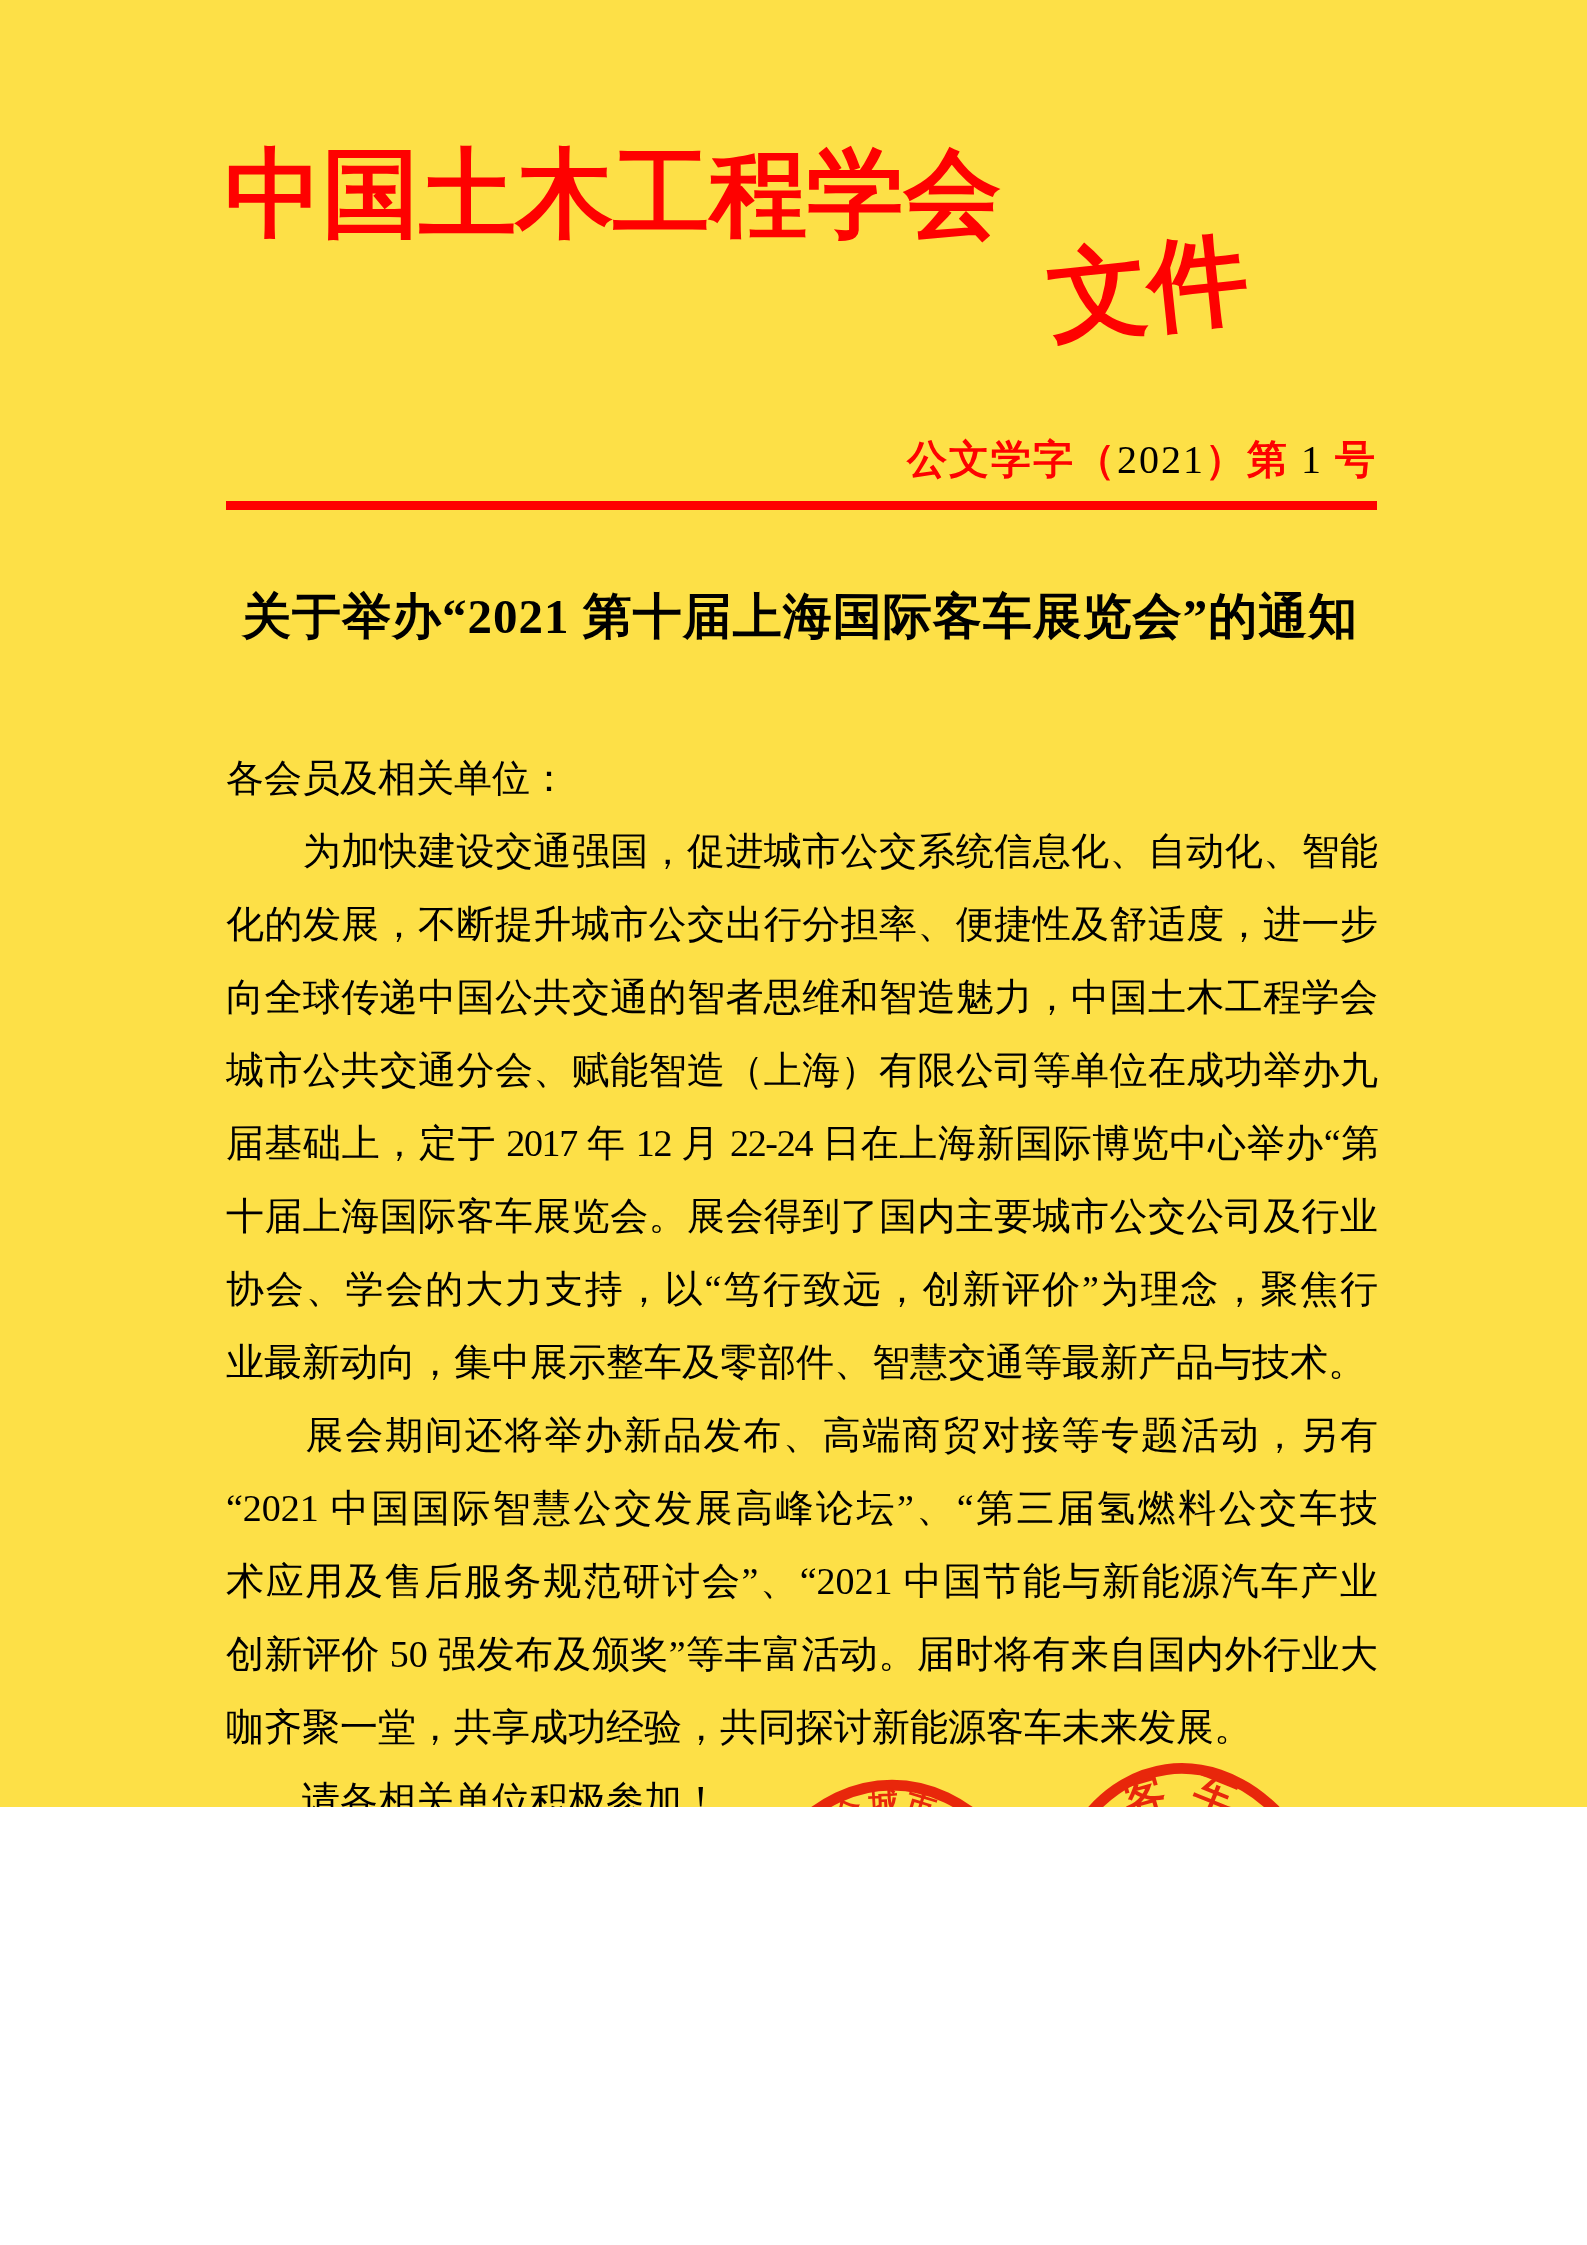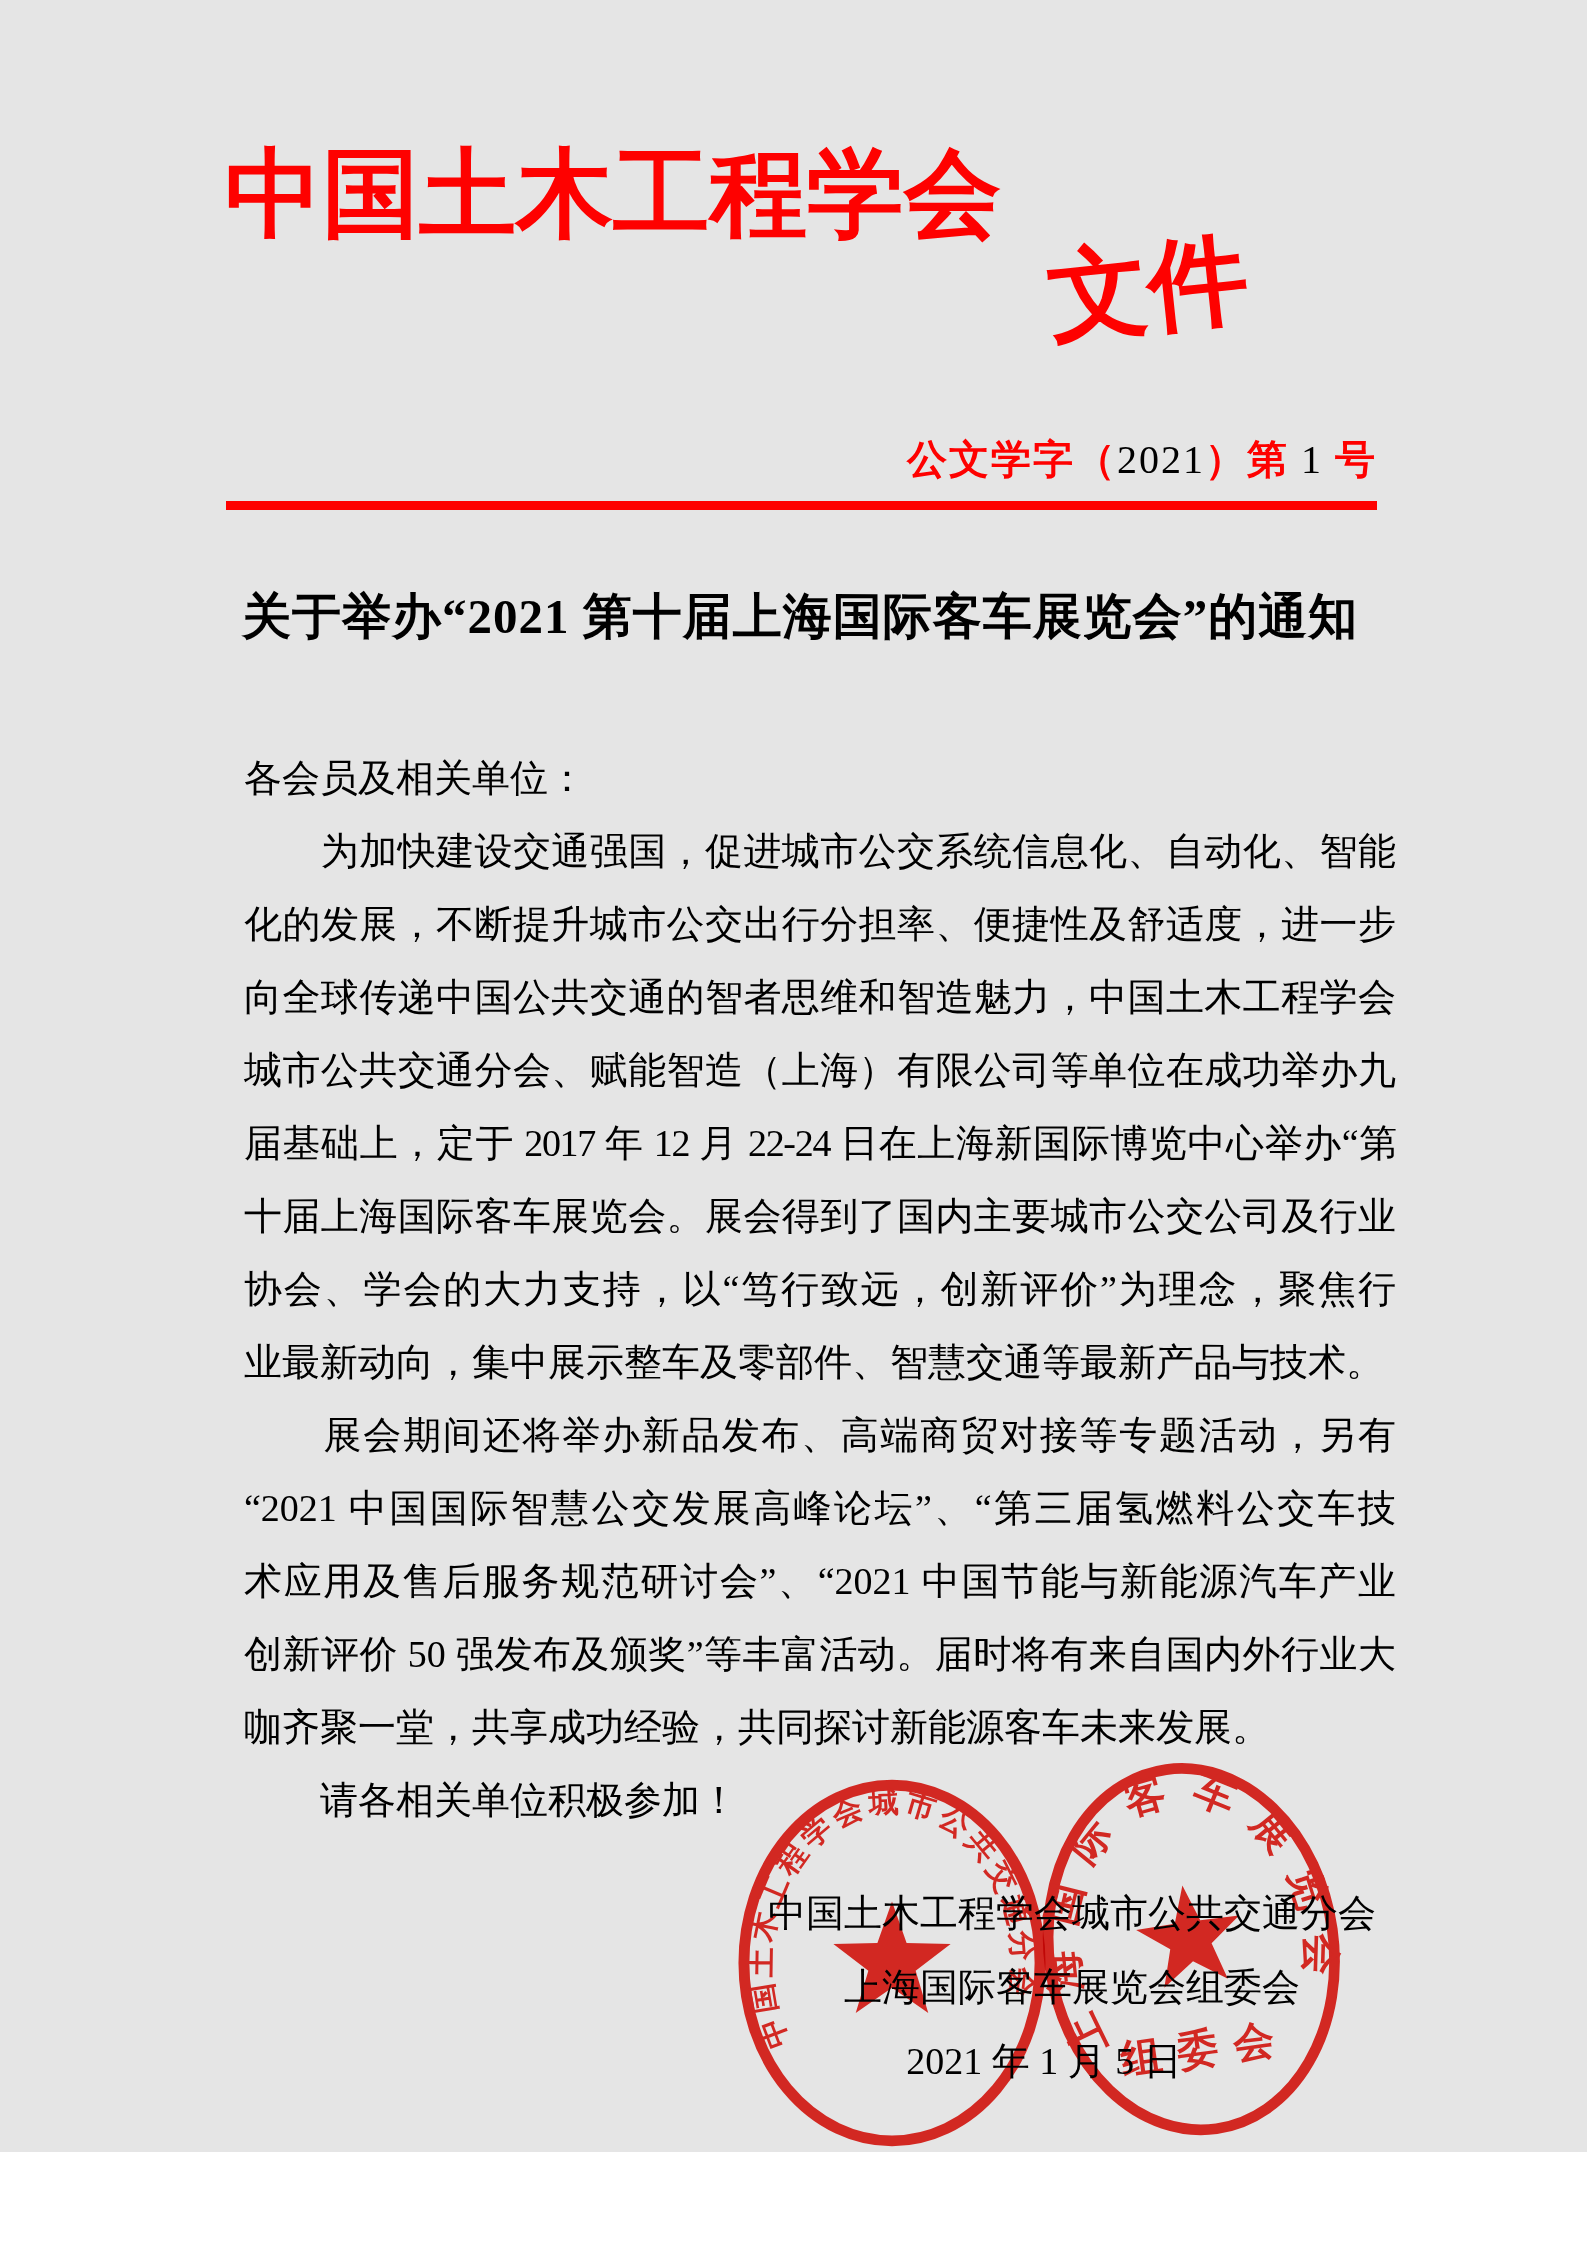--- a/index.html
+++ b/index.html
@@ -1,17 +1,17 @@
 <!DOCTYPE html>
 <html><head>
 <meta charset="utf-8">
 <style>
   html,body { margin:0; padding:0; background:#ffffff; }
   .page {
-    position:relative; width:1587px; height:2152px; background:#e5e5e5;
+    position:relative; width:1587px; height:1807px; background:#fde047;
     font-family:"Liberation Serif", serif; color:#000; overflow:hidden;
   }
   
   .org {
     position:absolute; left:225px; top:128px;
     color:#fe0100; font-weight:bold; font-size:97px; line-height:133px;
     white-space:nowrap;
   }
   .doc-label {
     position:absolute; left:1048px; top:222px;
@@ -30,21 +30,21 @@
     background:#fe0100;
   }
   .title {
     position:absolute; left:217px; top:582px; width:1162px; margin:2px;
     font-size:49px; font-weight:bold; text-align:center; letter-spacing:1px;
     white-space:nowrap;
   }
   
   .body {
     position:absolute; left:226px; top:742px; width:1152px;
-    font-size:38px; line-height:73px;margin-left:18px;
+    font-size:38px; line-height:73px;
   }
   .bl { text-align:justify; text-align-last:justify; white-space:pre-wrap; }
   .bl.nj { text-align:left; text-align-last:left; }
   .bl.tight { letter-spacing:-1.3px; }
   
   .sig {
     position:absolute; left:742px; top:1876px; width:660px;
     font-size:38px; line-height:74px; text-align:center; white-space:nowrap;
   }
   .sig-date { margin-right:56px; }

